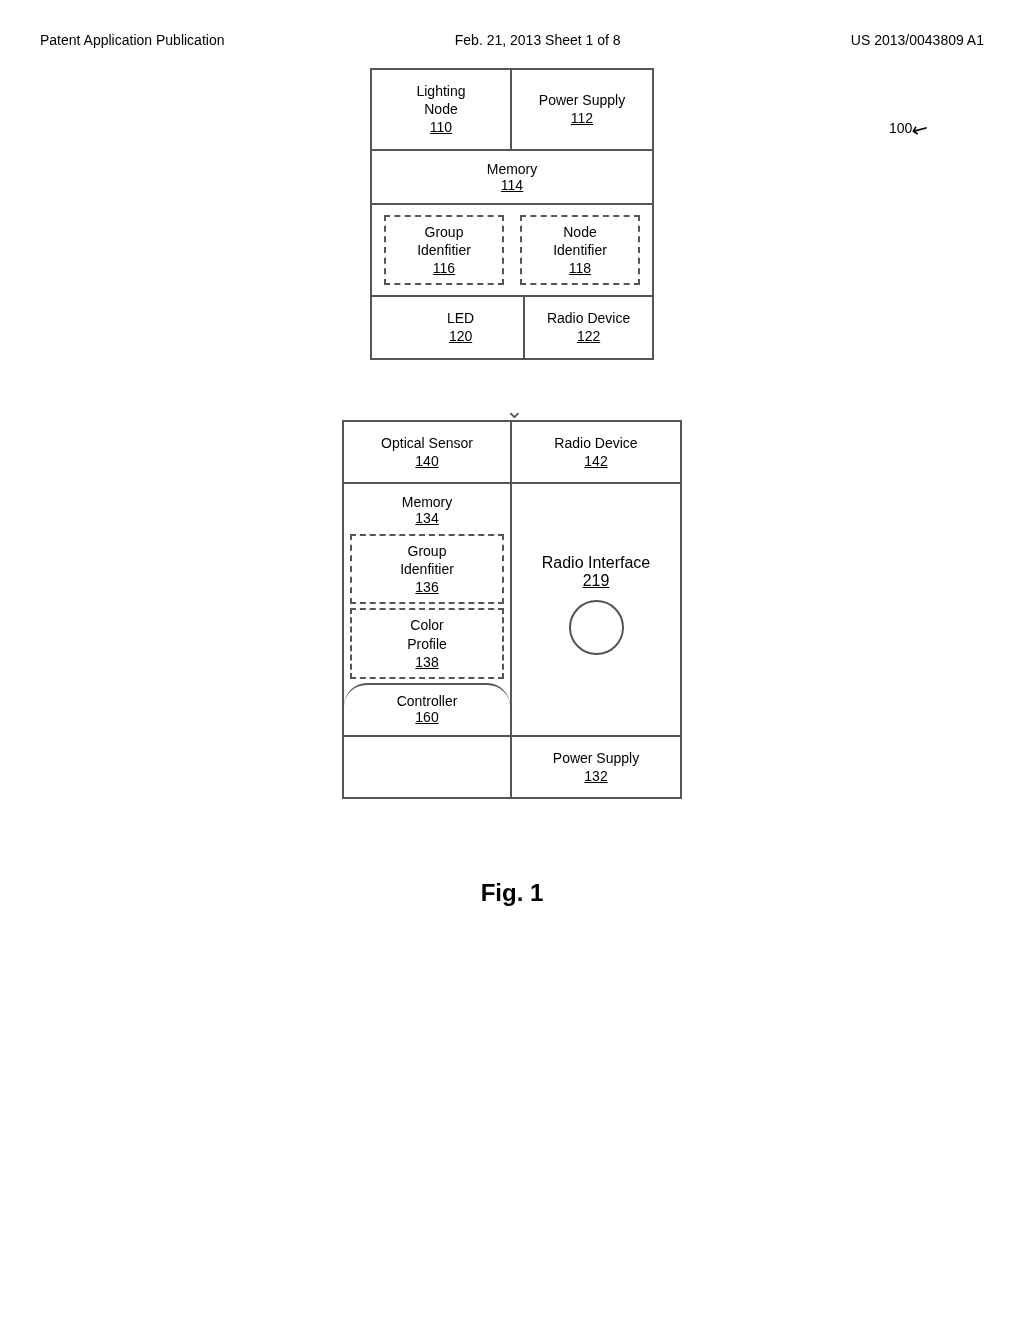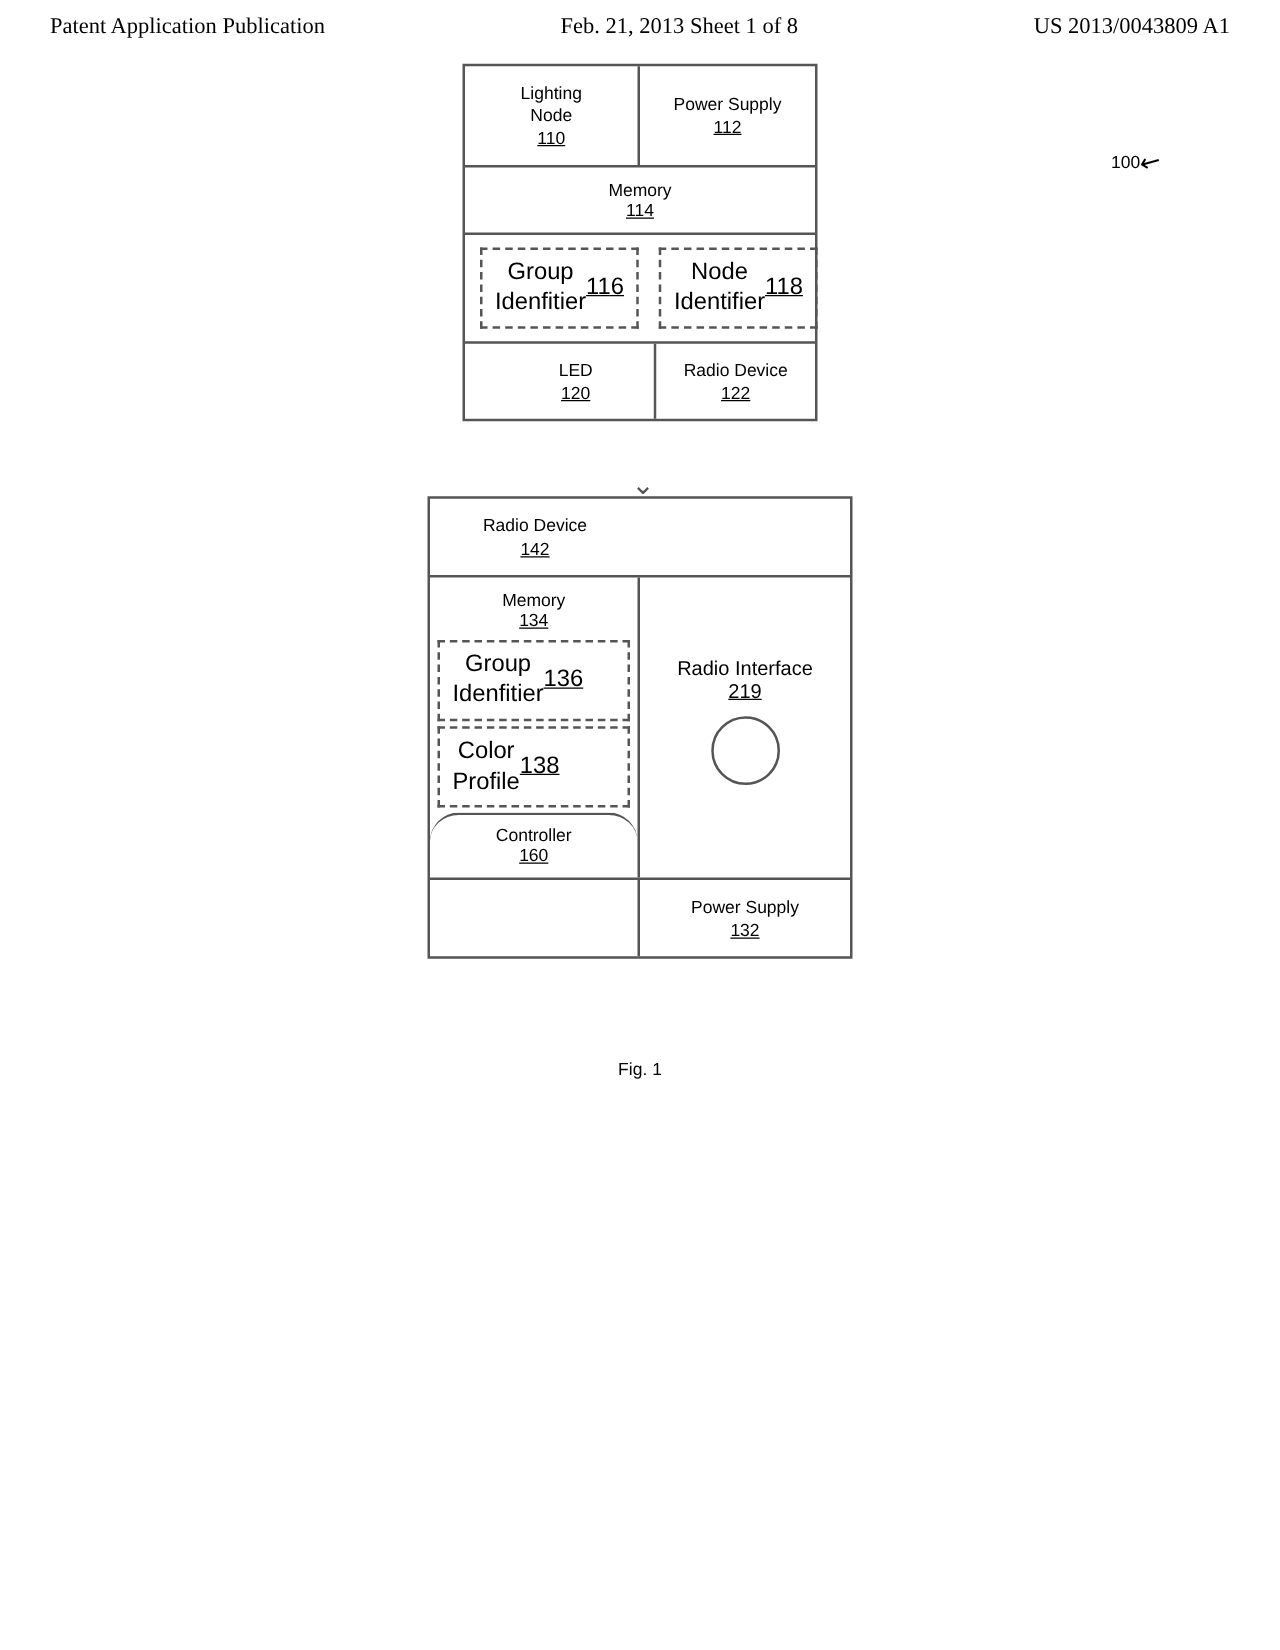--- a/index.html
+++ b/index.html
@@ -10,23 +10,22 @@
       min-height: 1320px;
       position: relative;
       color: #000;
     }
 
     
     .header {
       display: flex;
       justify-content: space-between;
       align-items: center;
-      padding: 10px 40px 10px 40px;
-      font-size: 18px;
-      font-family: Liberation Serif, serif;
+      padding: 32px 40px 10px 40px;
+      font-size: 14px;
     }
 
     
     .content {
       display: flex;
       flex-direction: column;
       align-items: center;
       padding-top: 10px;
     }
 
@@ -94,24 +93,24 @@
     .cell-border-right {
       border-right: 2px solid #555;
     }
 
     
     .dashed-container {
       border: 2px dashed #555;
       margin: 6px;
       padding: 6px 10px;
       display: flex;
-      flex-direction: row;
-      align-items: center;
-      text-align: center;
-      font-size: 19px;
+      flex-direction: column;
+      align-items: center;
+      text-align: center;
+      font-size: 14px;
       line-height: 1.3;
     }
 
     
     .full-width-cell {
       width: 100%;
       text-align: center;
       padding: 10px;
       font-size: 14px;
     }
@@ -129,22 +128,22 @@
       width: 55px;
       height: 55px;
       border-radius: 50%;
       border: 2px solid #555;
       margin: 10px auto;
     }
 
     
     .fig-label {
       text-align: center;
-      font-size: 14px;
-      font-weight: normal;
+      font-size: 24px;
+      font-weight: bold;
       margin-top: 20px;
       margin-bottom: 20px;
     }
   </style>
 </head>
 <body>
 
 <div class="header">
   <span>Patent Application Publication</span>
   <span>Feb. 21, 2013   Sheet 1 of 8</span>
@@ -202,20 +201,24 @@
 
   </div>
 
   <div style="position:relative; width:340px; margin-bottom:30px;">
 
     <div style="position:absolute; top:-22px; left:48%; font-size:22px; color:#555;">⌄</div>
 
     <div class="diagram diagram2">
 
       <div class="diag-row">
+        <div class="diag-cell cell-border-right" style="width:50%;">
+          <span>Optical Sensor</span>
+          <span class="diag-cell-underline">140</span>
+        </div>
         <div class="diag-cell" style="width:50%;">
           <span>Radio Device</span>
           <span class="diag-cell-underline">142</span>
         </div>
       </div>
 
       <div class="diag-row" style="align-items:stretch; border-bottom: 2px solid #555;">
 
         <div style="width:50%; border-right: 2px solid #555; display:flex; flex-direction:column;">
 

